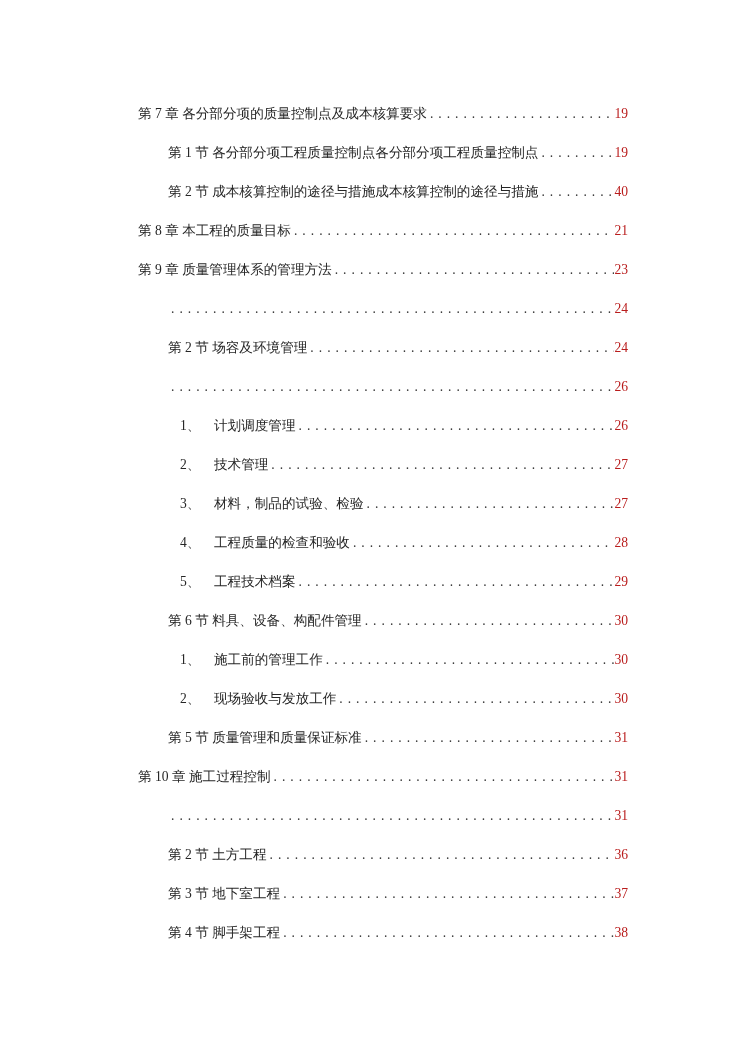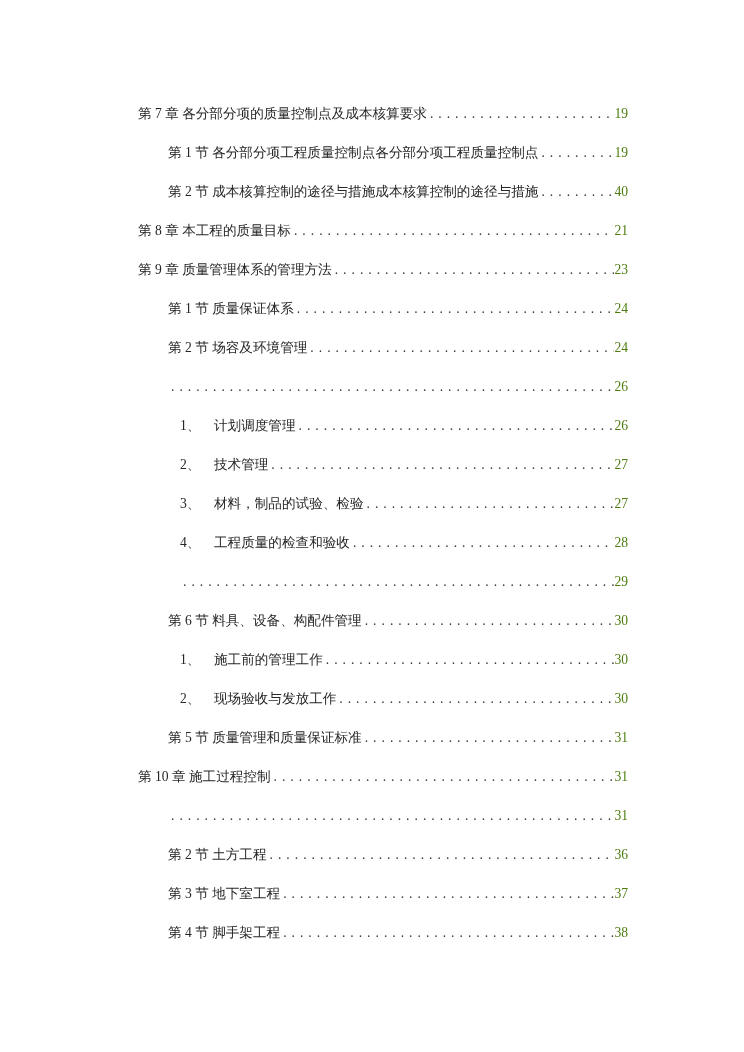--- a/index.html
+++ b/index.html
@@ -36,21 +36,21 @@
     overflow: hidden;
     white-space: nowrap;
     text-align: right;
     color: #3a3a3a;
     letter-spacing: 0.8px;
     padding-left: 3px;
     padding-right: 1px;
   }
   .toc-page {
     flex: 0 0 auto;
-    color: #4d7c0f;
+    color: #b91c1c;
   }
   .level-chapter { padding-left: 0; }
   .level-section { padding-left: 30px; }
   .level-item    { padding-left: 42px; }
 </style>
 </head>
 <body>
 
 <div class="page">
   <div class="toc" id="toc">
@@ -78,21 +78,20 @@
     <span class="toc-page">21</span>
   </div>
 
   <div class="toc-row level-chapter">
     <span class="toc-title">第 9 章 质量管理体系的管理方法</span>
     <span class="toc-leader">. . . . . . . . . . . . . . . . . . . . . . . . . . . . . . . . . . . . . . . . . . . . . . . . . . . . . . . . . . . . . . . . . . . . . . . . . . . . . . . . . . . . . . . . . . </span>
     <span class="toc-page">23</span>
   </div>
 
   <div class="toc-row level-section">
-    <span class="toc-title">第 1 节 质量保证体系</span>
     <span class="toc-leader">. . . . . . . . . . . . . . . . . . . . . . . . . . . . . . . . . . . . . . . . . . . . . . . . . . . . . . . . . . . . . . . . . . . . . . . . . . . . . . . . . . . . . . . . . . </span>
     <span class="toc-page">24</span>
   </div>
 
   <div class="toc-row level-section">
     <span class="toc-title">第 2 节 场容及环境管理</span>
     <span class="toc-leader">. . . . . . . . . . . . . . . . . . . . . . . . . . . . . . . . . . . . . . . . . . . . . . . . . . . . . . . . . . . . . . . . . . . . . . . . . . . . . . . . . . . . . . . . . . </span>
     <span class="toc-page">24</span>
   </div>
 
@@ -119,20 +118,21 @@
     <span class="toc-page">27</span>
   </div>
 
   <div class="toc-row level-item">
     <span class="toc-title">4、　工程质量的检查和验收</span>
     <span class="toc-leader">. . . . . . . . . . . . . . . . . . . . . . . . . . . . . . . . . . . . . . . . . . . . . . . . . . . . . . . . . . . . . . . . . . . . . . . . . . . . . . . . . . . . . . . . . . </span>
     <span class="toc-page">28</span>
   </div>
 
   <div class="toc-row level-item">
+    <span class="toc-title">5、　工程技术档案</span>
     <span class="toc-leader">. . . . . . . . . . . . . . . . . . . . . . . . . . . . . . . . . . . . . . . . . . . . . . . . . . . . . . . . . . . . . . . . . . . . . . . . . . . . . . . . . . . . . . . . . . </span>
     <span class="toc-page">29</span>
   </div>
 
   <div class="toc-row level-section">
     <span class="toc-title">第 6 节 料具、设备、构配件管理</span>
     <span class="toc-leader">. . . . . . . . . . . . . . . . . . . . . . . . . . . . . . . . . . . . . . . . . . . . . . . . . . . . . . . . . . . . . . . . . . . . . . . . . . . . . . . . . . . . . . . . . . </span>
     <span class="toc-page">30</span>
   </div>
 

